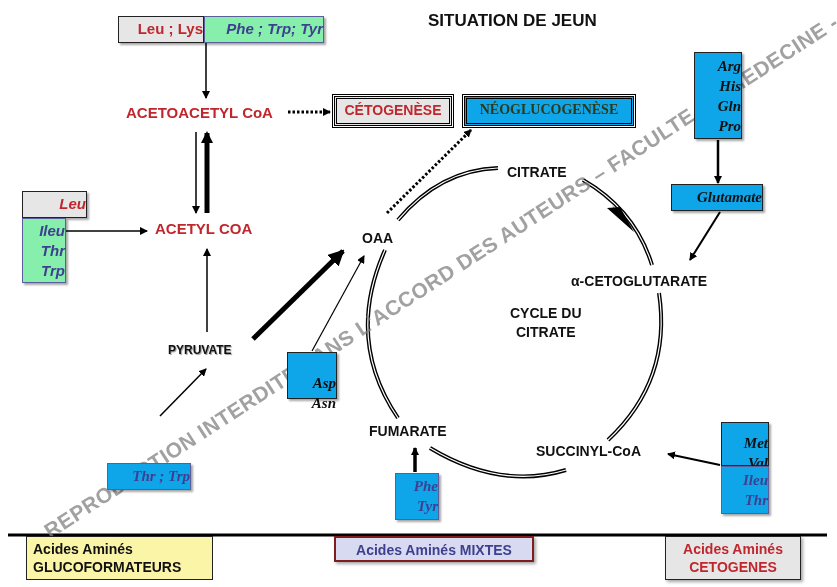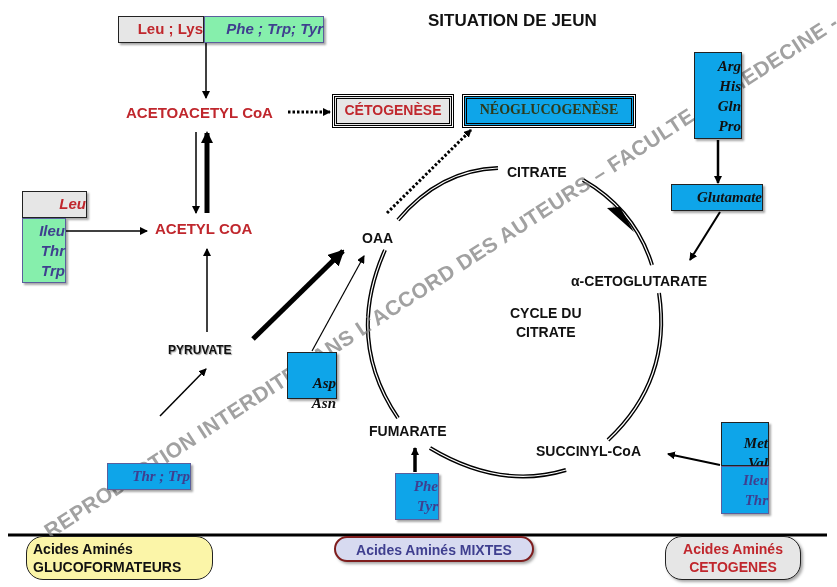--- a/index.html
+++ b/index.html
@@ -14,21 +14,21 @@
          text-align:right; font-size:15px; line-height:20px; box-shadow:2px 2px 2px rgba(0,0,0,0.35); }
   .yel { background:#0ea5e9;font-family:Liberation Serif, serif; }
   .gry { background:#e6e6e6; }
   .lav { background:#86efac; border-color:#5a5f9c; }
   .dbl { border:3px double #000; box-shadow:none; outline:1.5px solid #000; outline-offset:1px; font-style:normal;
          font-size:14px; line-height:22px; text-align:center; font-weight:bold; }
   svg.canvas { position:absolute; left:0; top:0; }
   .wm { position:absolute; left:40px; top:523px; transform-origin:0 0; transform:rotate(-33deg);
         font-size:21px; font-weight:bold; color:rgba(130,130,130,0.75); white-space:nowrap; letter-spacing:0.5px; }
   .leg { position:absolute; box-sizing:border-box; font-weight:bold; font-size:14px; line-height:18px;
-         box-shadow:2px 2px 3px rgba(0,0,0,0.35);border-radius:17px; }
+         box-shadow:2px 2px 3px rgba(0,0,0,0.35); }
 </style>
 </head>
 <body>
 
 <svg class="canvas" width="837" height="587">
   <defs>
     <marker id="ah" markerWidth="8" markerHeight="8" refX="7" refY="4" orient="auto" markerUnits="userSpaceOnUse">
       <path d="M0,0 L8,4 L0,8 Z" fill="#000"></path>
     </marker>
     <marker id="ahb" markerWidth="16" markerHeight="16" refX="14" refY="8" orient="auto" markerUnits="userSpaceOnUse">

